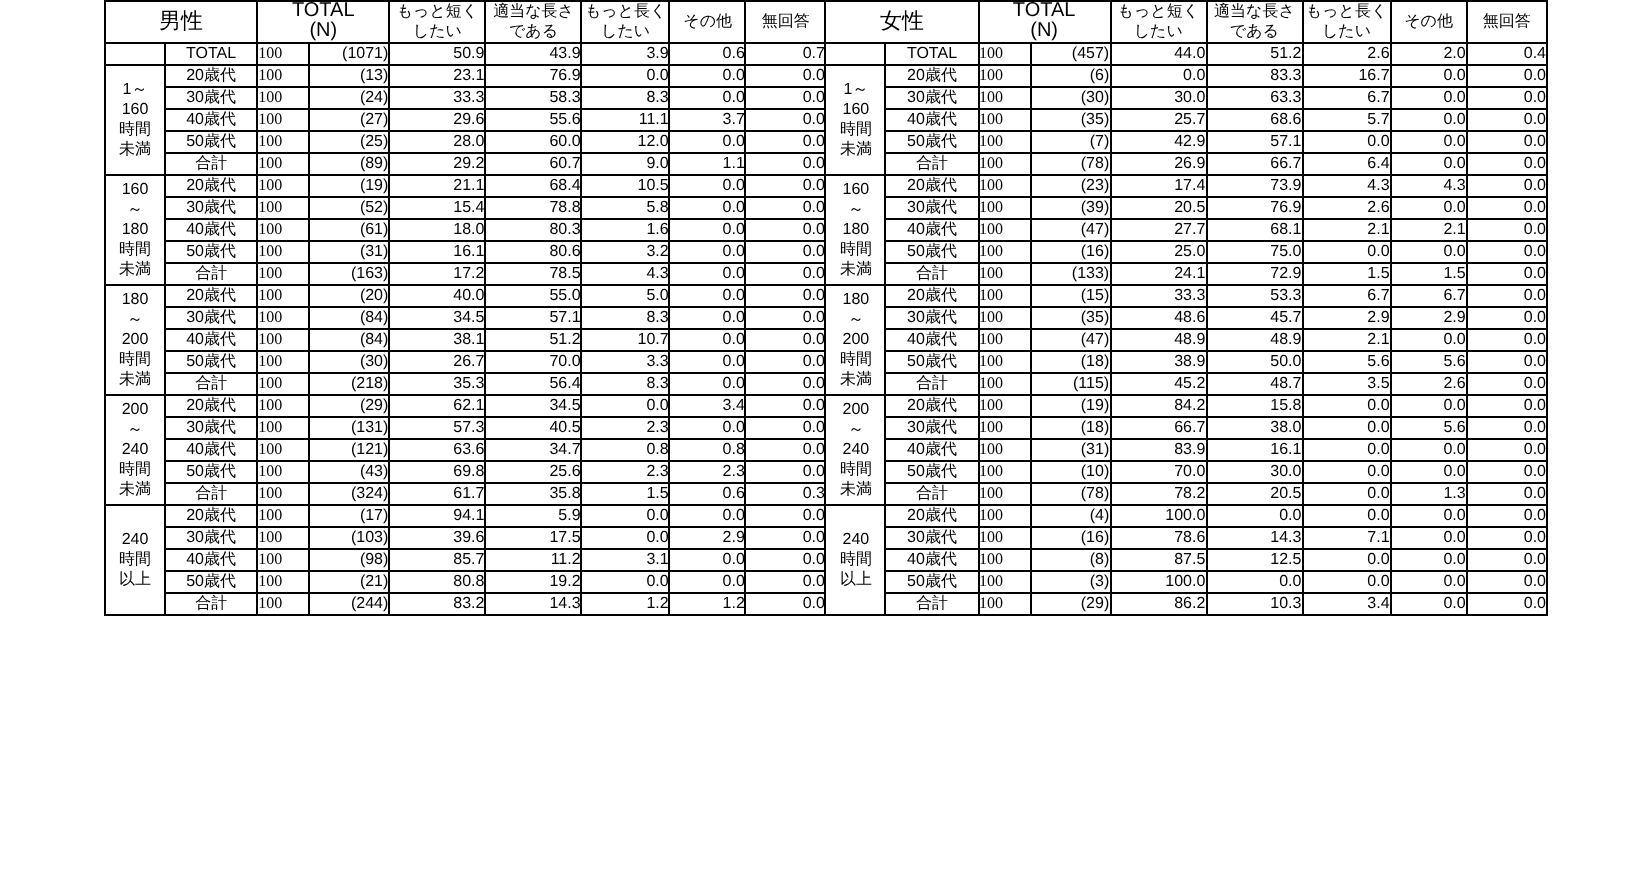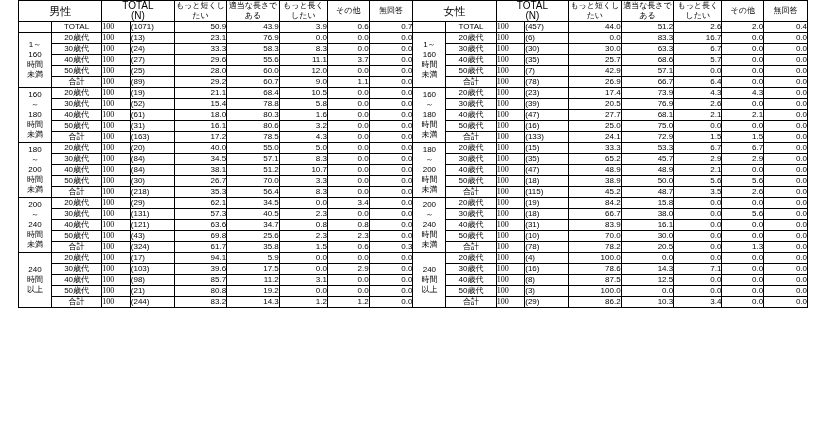--- a/index.html
+++ b/index.html
@@ -17,21 +17,21 @@
     font-size:15px;
     font-weight:bold;
     letter-spacing:1px;
     padding-top:8px;
     padding-bottom:6px;
   }
   table.main{
     border-collapse:collapse;
     margin:0 auto;
     table-layout:fixed;
-    width:790px;
+    width:722px;
     font-size:8px;
     font-family:"Liberation Sans", sans-serif;
   }
   table.main td, table.main th{
     border:1px solid #000;
     padding:0;
     line-height:10px;
     height:10px;
     vertical-align:middle;
     background:#fff;
@@ -65,21 +65,21 @@
     padding-right:4px;
     font-size:8px;
   }
   td.total100{
     text-align:left;
     padding-left:5px;
     font-size:8px;
     font-family:Liberation Serif, serif;
   }
   td.nparen{
-    text-align:left;
+    text-align:right;
     padding-right:5px;
     font-size:8px;
   }
   tr.totalrow td{font-weight:normal;}
   tr.totalrow{ }
   .thickTop td{border-top:2px solid #000;}
   .thickBottom td{border-bottom:2px solid #000;}
   .grpline td{border-top:1px solid #000;}
   .note{
     font-family:"Liberation Serif", serif;
@@ -414,21 +414,21 @@
           <td class="total100">100</td>
           <td class="nparen">(84)</td>
           <td class="num">34.5</td>
           <td class="num">57.1</td>
           <td class="num">8.3</td>
           <td class="num">0.0</td>
           <td class="num">0.0</td>
           <td class="age">30歳代</td>
           <td class="total100">100</td>
           <td class="nparen">(35)</td>
-          <td class="num">65.2</td>
+          <td class="num">48.6</td>
           <td class="num">45.7</td>
           <td class="num">2.9</td>
           <td class="num">2.9</td>
           <td class="num">0.0</td>
         </tr>
         <tr class="nrow">
           <td class="age">40歳代</td>
           <td class="total100">100</td>
           <td class="nparen">(84)</td>
           <td class="num">38.1</td>

